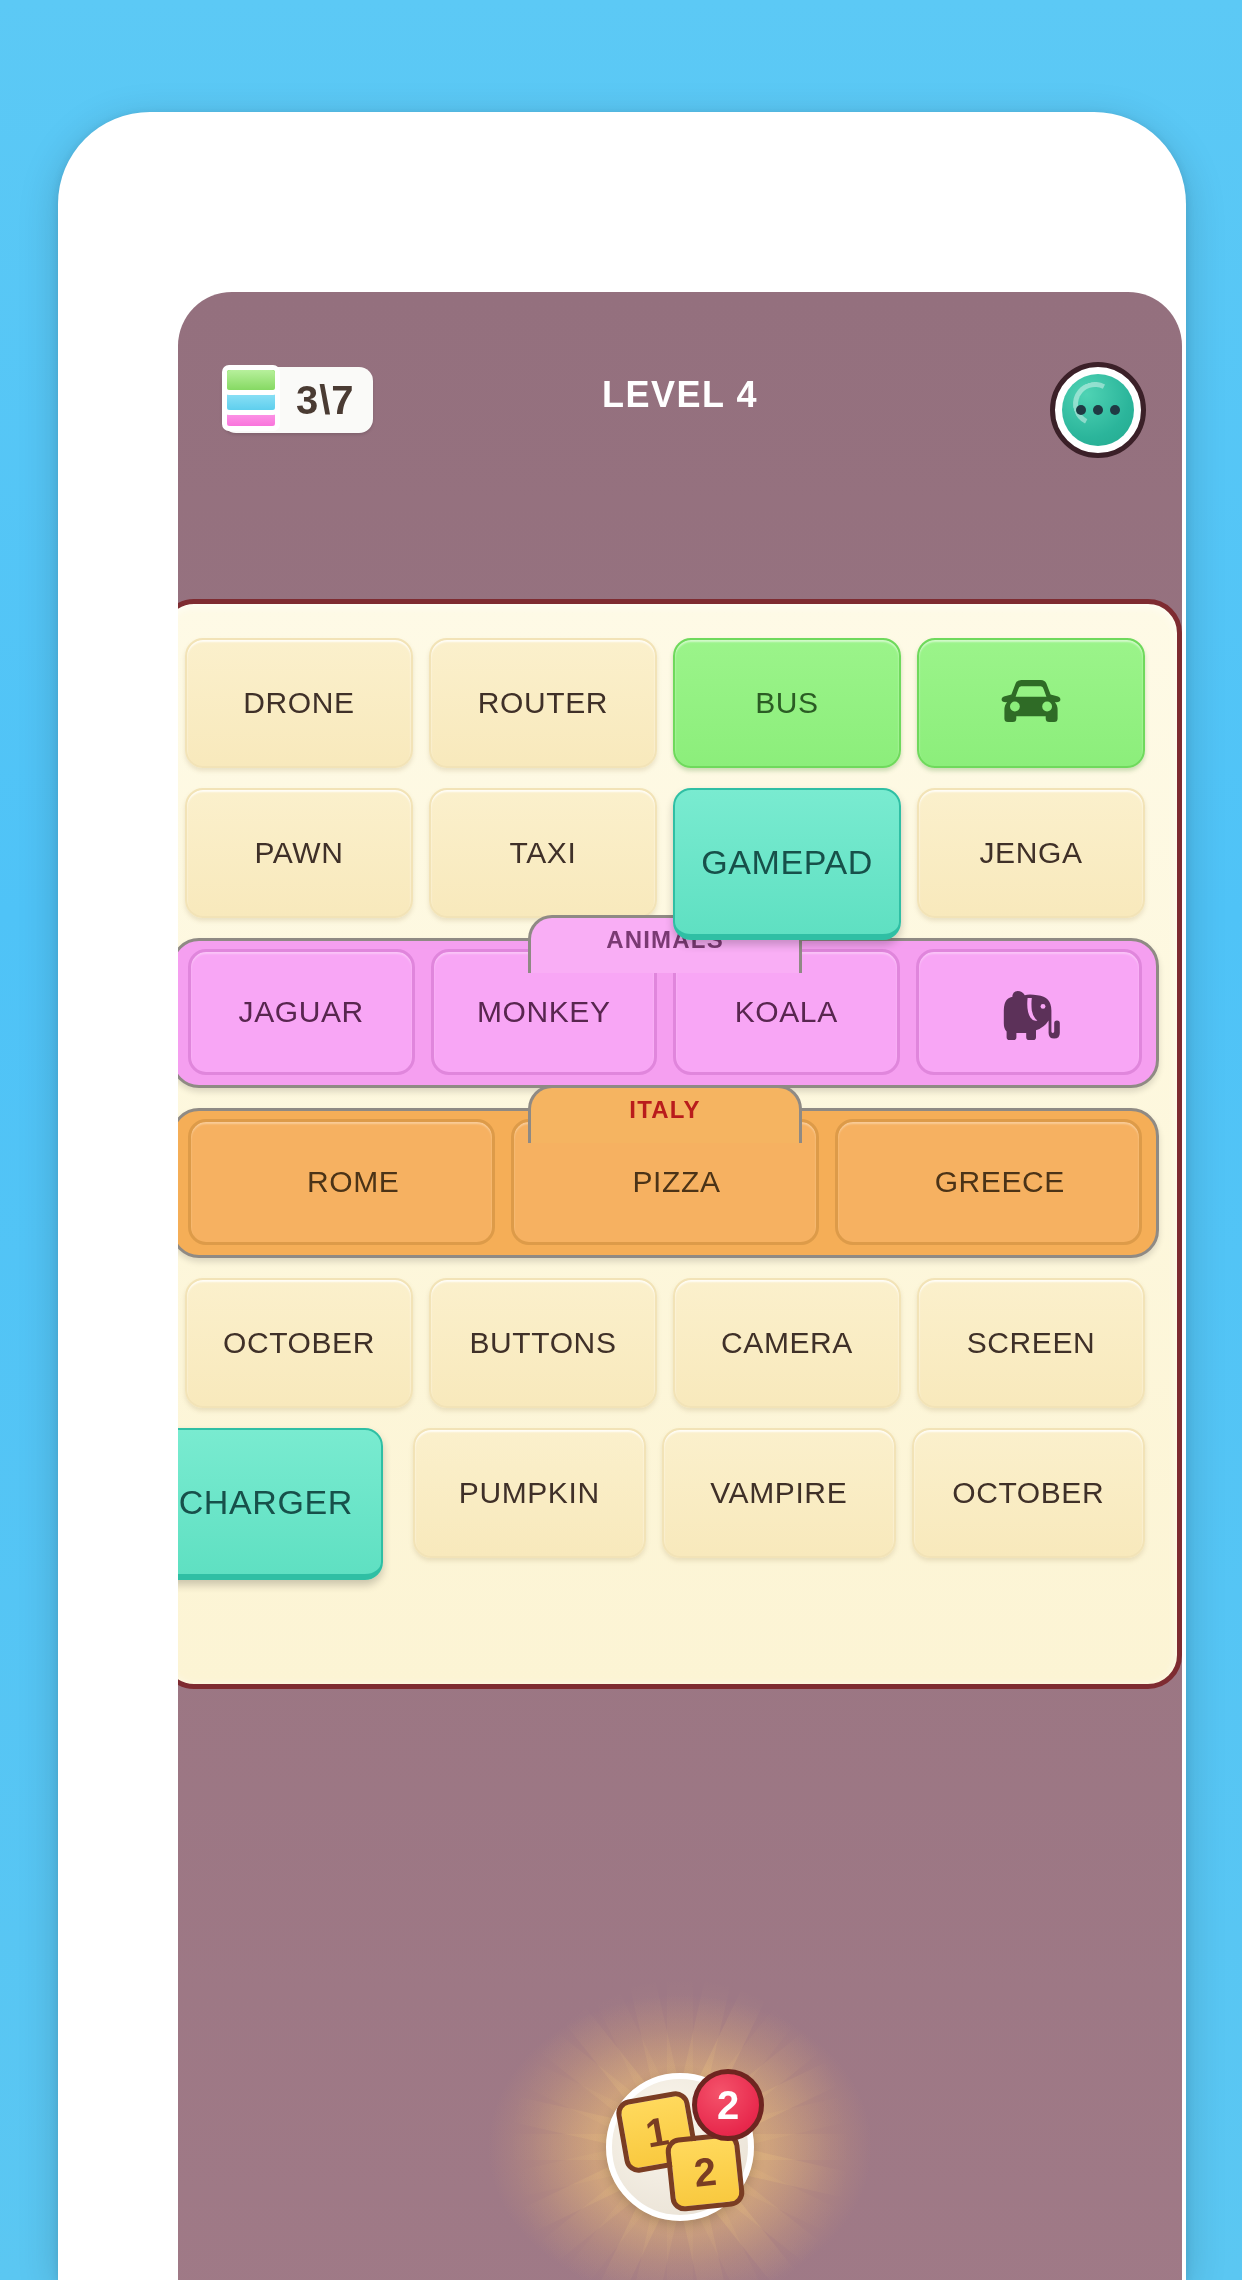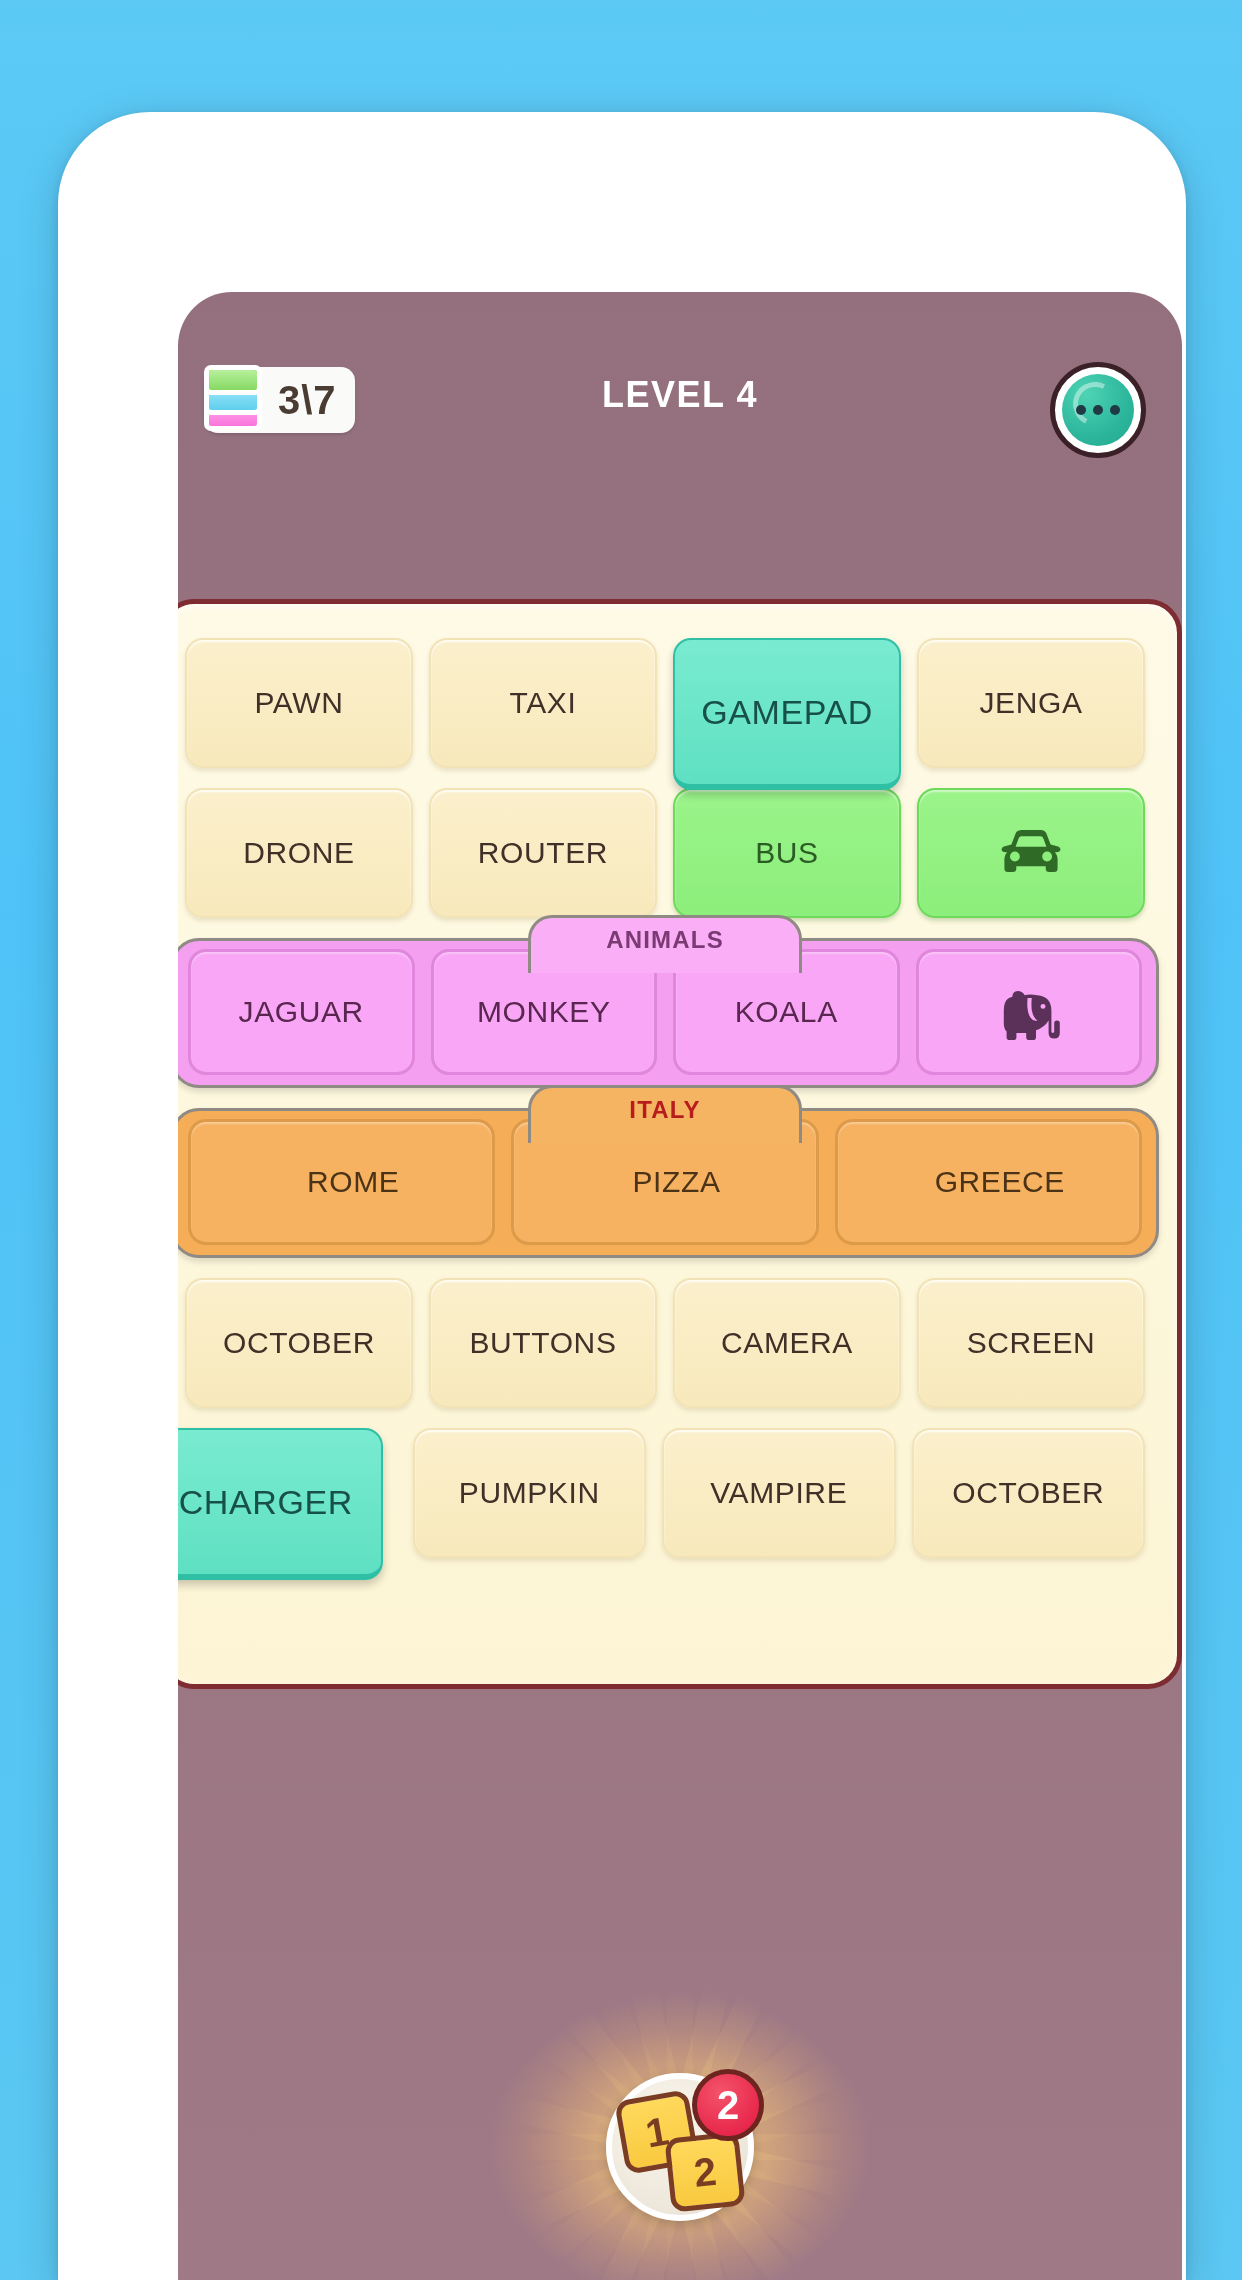--- a/index.html
+++ b/index.html
@@ -51,21 +51,21 @@
   #topbar {
     position: absolute;
     left: 0; top: 0;
     width: 100%;
     height: 170px;
   }
 
   
   #counter-pill {
     position: absolute;
-    left: 26px;
+    left: 44px;
     top: 75px;
     height: 66px;
     min-width: 150px;
     background: #FAFAF8;
     border-radius: 14px;
     display: flex;
     align-items: center;
     padding-left: 74px;
     padding-right: 18px;
     box-shadow: 0 2px 3px rgba(0,0,0,0.12);
@@ -444,50 +444,50 @@
           <span class="menu-dot"></span>
         </div>
       </div>
     </div>
 
 
     <div id="board">
       <div id="grid">
           <div class="row">
             <div class="tile plain">
-              <span>PAWN</span>
-            </div>
-            <div class="tile plain">
-              <span>TAXI</span>
-            </div>
-            <div class="tile teal">
-              <span>GAMEPAD</span>
-            </div>
-            <div class="tile plain">
-              <span>JENGA</span>
-            </div>
-          </div>
-          <div class="row">
-            <div class="tile plain">
               <span>DRONE</span>
             </div>
             <div class="tile plain">
               <span>ROUTER</span>
             </div>
             <div class="tile green">
               <span>BUS</span>
             </div>
             <div class="tile green">
               <span>
                 <svg class="icon-svg" viewBox="0 0 100 100" width="70" height="70">
                   <path fill="#2F6B26" d="M22 38 L28 22 Q30 17 36 17 L64 17 Q70 17 72 22 L78 38 L86 40 Q92 41 92 45 Q92 49 86 49 L84 49 Q88 53 88 60 L88 72 Q88 77 83 77 L76 77 Q71 77 71 72 L71 69 L29 69 L29 72 Q29 77 24 77 L17 77 Q12 77 12 72 L12 60 Q12 53 16 49 L14 49 Q8 49 8 45 Q8 41 14 40 Z M36 26 Q33 26 32 30 L28 41 L72 41 L68 30 Q67 26 64 26 Z"></path>
                   <circle cx="27" cy="55" r="7" fill="#8CEE7B"></circle>
                   <circle cx="73" cy="55" r="7" fill="#8CEE7B"></circle>
                 </svg>
               </span>
+            </div>
+          </div>
+          <div class="row">
+            <div class="tile plain">
+              <span>PAWN</span>
+            </div>
+            <div class="tile plain">
+              <span>TAXI</span>
+            </div>
+            <div class="tile teal">
+              <span>GAMEPAD</span>
+            </div>
+            <div class="tile plain">
+              <span>JENGA</span>
             </div>
           </div>
           <div class="row group animals">
             <div class="group-tab animals">ANIMALS</div>
             <div class="tile pink">
               <span>JAGUAR</span>
             </div>
             <div class="tile pink">
               <span>MONKEY</span>
             </div>

